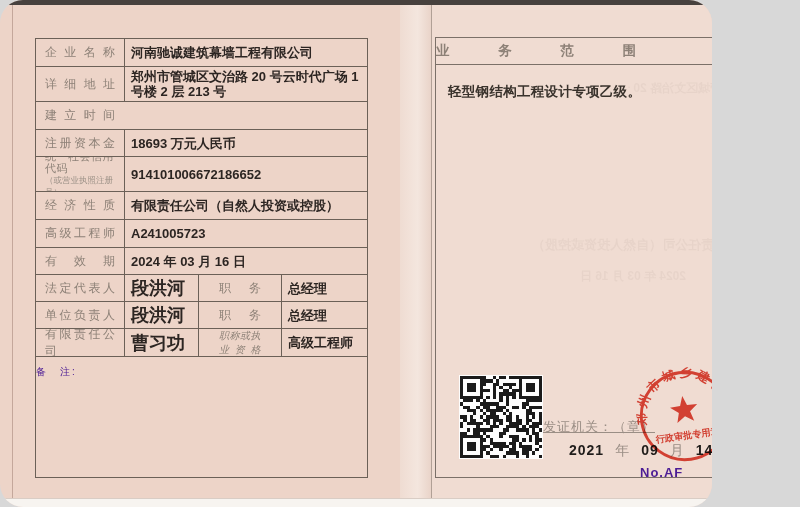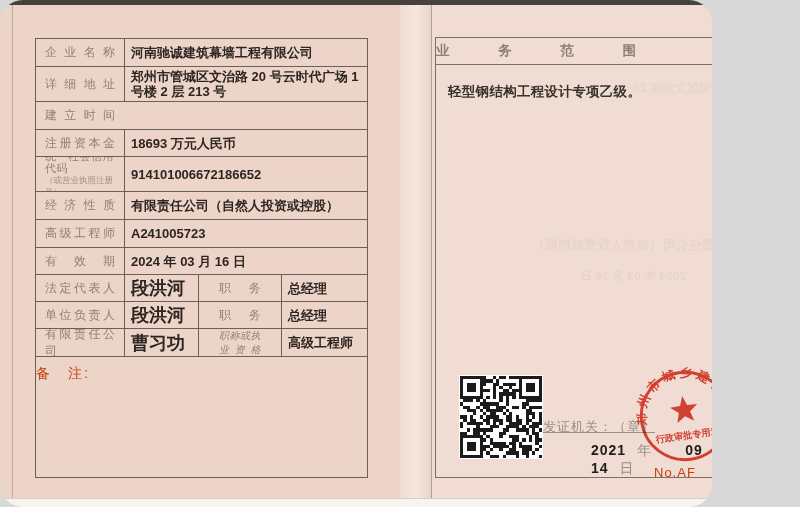--- a/index.html
+++ b/index.html
@@ -35,21 +35,21 @@
   .c-label .just { width:100%; text-align:justify; text-align-last:justify; color:#8d8177; font-size:12px; }
   .c-value { flex:1; padding:0 6px; color:#2c2522; font-weight:700; font-size:13px; line-height:15px; }
   .c-name  { width:74px; flex:none; padding:0 6px; color:#2c2522; font-weight:700; font-size:18px; }
   .c-label2{ width:83px; flex:none; padding:0 20px; }
   .c-label2 .just { width:100%; text-align:justify; text-align-last:justify; color:#8d8177; font-size:12px; }
   .c-label2 .small { font-size:10px; letter-spacing:.5px;font-style:italic; }
   .codebox { display:flex; flex-direction:column; justify-content:center; line-height:12px; }
   .codebox .l1 { color:#8d8177; font-size:11px; letter-spacing:.5px; }
   .codebox .l2 { color:#9b9086; font-size:8.5px; }
   .remarks { align-items:flex-start !important; padding-top:8px; }
-  .remarks .lbl { color:#c2410c; font-size:14px; letter-spacing:2px; }
+  .remarks .lbl { color:#4c1d95; font-size:10px; letter-spacing:2px; }
 
   
   .scope-box{
     position:absolute; left:435px; top:37px; width:330px; height:441px;
     border:1px solid #7b7068;
   }
   .scope-header{
     height:27px; border-bottom:1px solid #7b7068;
     display:flex; align-items:center; justify-content:flex-start;
   }
@@ -61,23 +61,23 @@
   .scope-body p{
     color:#39322c; font-weight:700; font-size:13.5px; line-height:27px;
     text-align:justify; letter-spacing:.3px;
   }
 
   .qr { position:absolute; left:23px; top:337px; width:84px; height:84px; background:#fdfdfd; padding:1px; }
   .qr svg{ display:block; width:82px; height:82px; shape-rendering:crispEdges; }
 
   .issue-label{ position:absolute; left:107px; top:380px; color:#9a8e85; font-size:13px; letter-spacing:1px;text-decoration:underline; }
   .date-line  { position:absolute; left:128px; top:404px; font-size:14px; color:#9a8e85; letter-spacing:1px; }
-  .date-line b{ color:#1f1c1a; font-weight:700; padding:0 5px;margin-left:22px; }
+  .date-line b{ color:#1f1c1a; font-weight:700; padding:0 5px; }
   .date-line .unit{ padding:0 6px; }
-  .serial { position:absolute; left:218px; top:427px; color:#c2410c; font-size:13px; letter-spacing:1px; }
+  .serial { position:absolute; left:204px; top:427px; color:#4c1d95; font-size:13px; letter-spacing:1px;font-weight:bold; }
 
   .stamp{
     position:absolute; left:201px; top:330px; width:96px; height:96px;
     transform:rotate(-8deg); mix-blend-mode:multiply; opacity:.92;
   }
 
   .bleed{
     position:absolute; transform:scaleX(-1); color:#6b5a4f; opacity:.06;
     font-weight:700; filter:blur(.4px); font-size:12px; white-space:nowrap; overflow:hidden;
     pointer-events:none;

